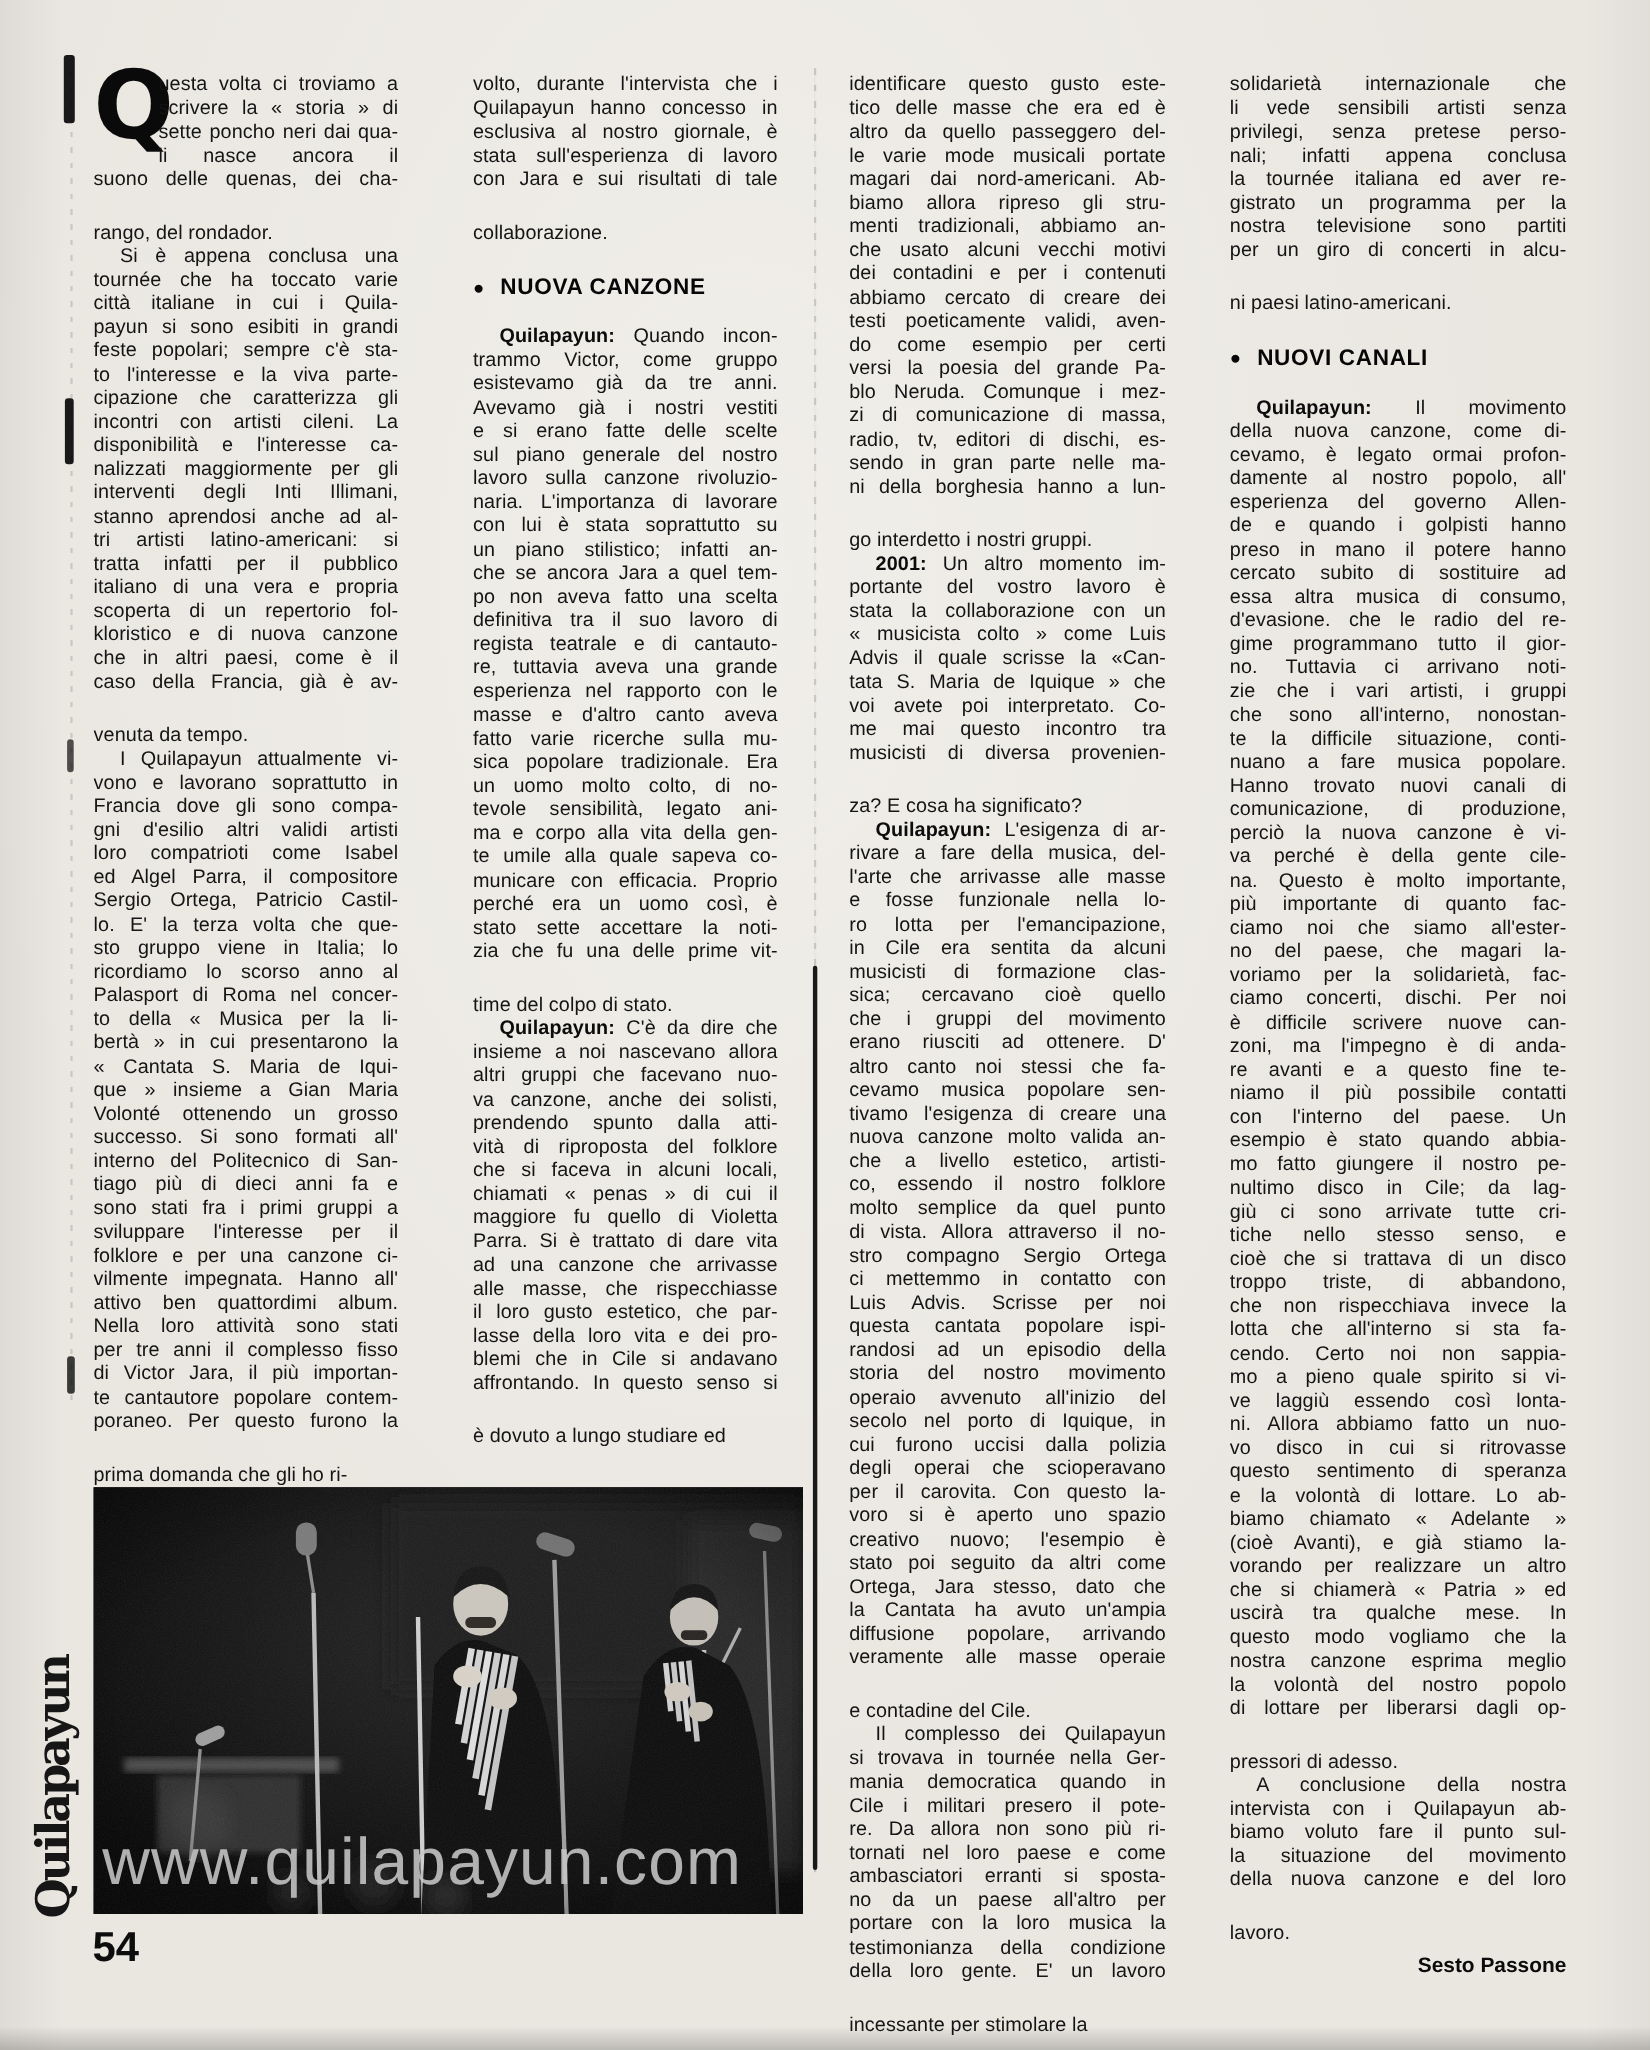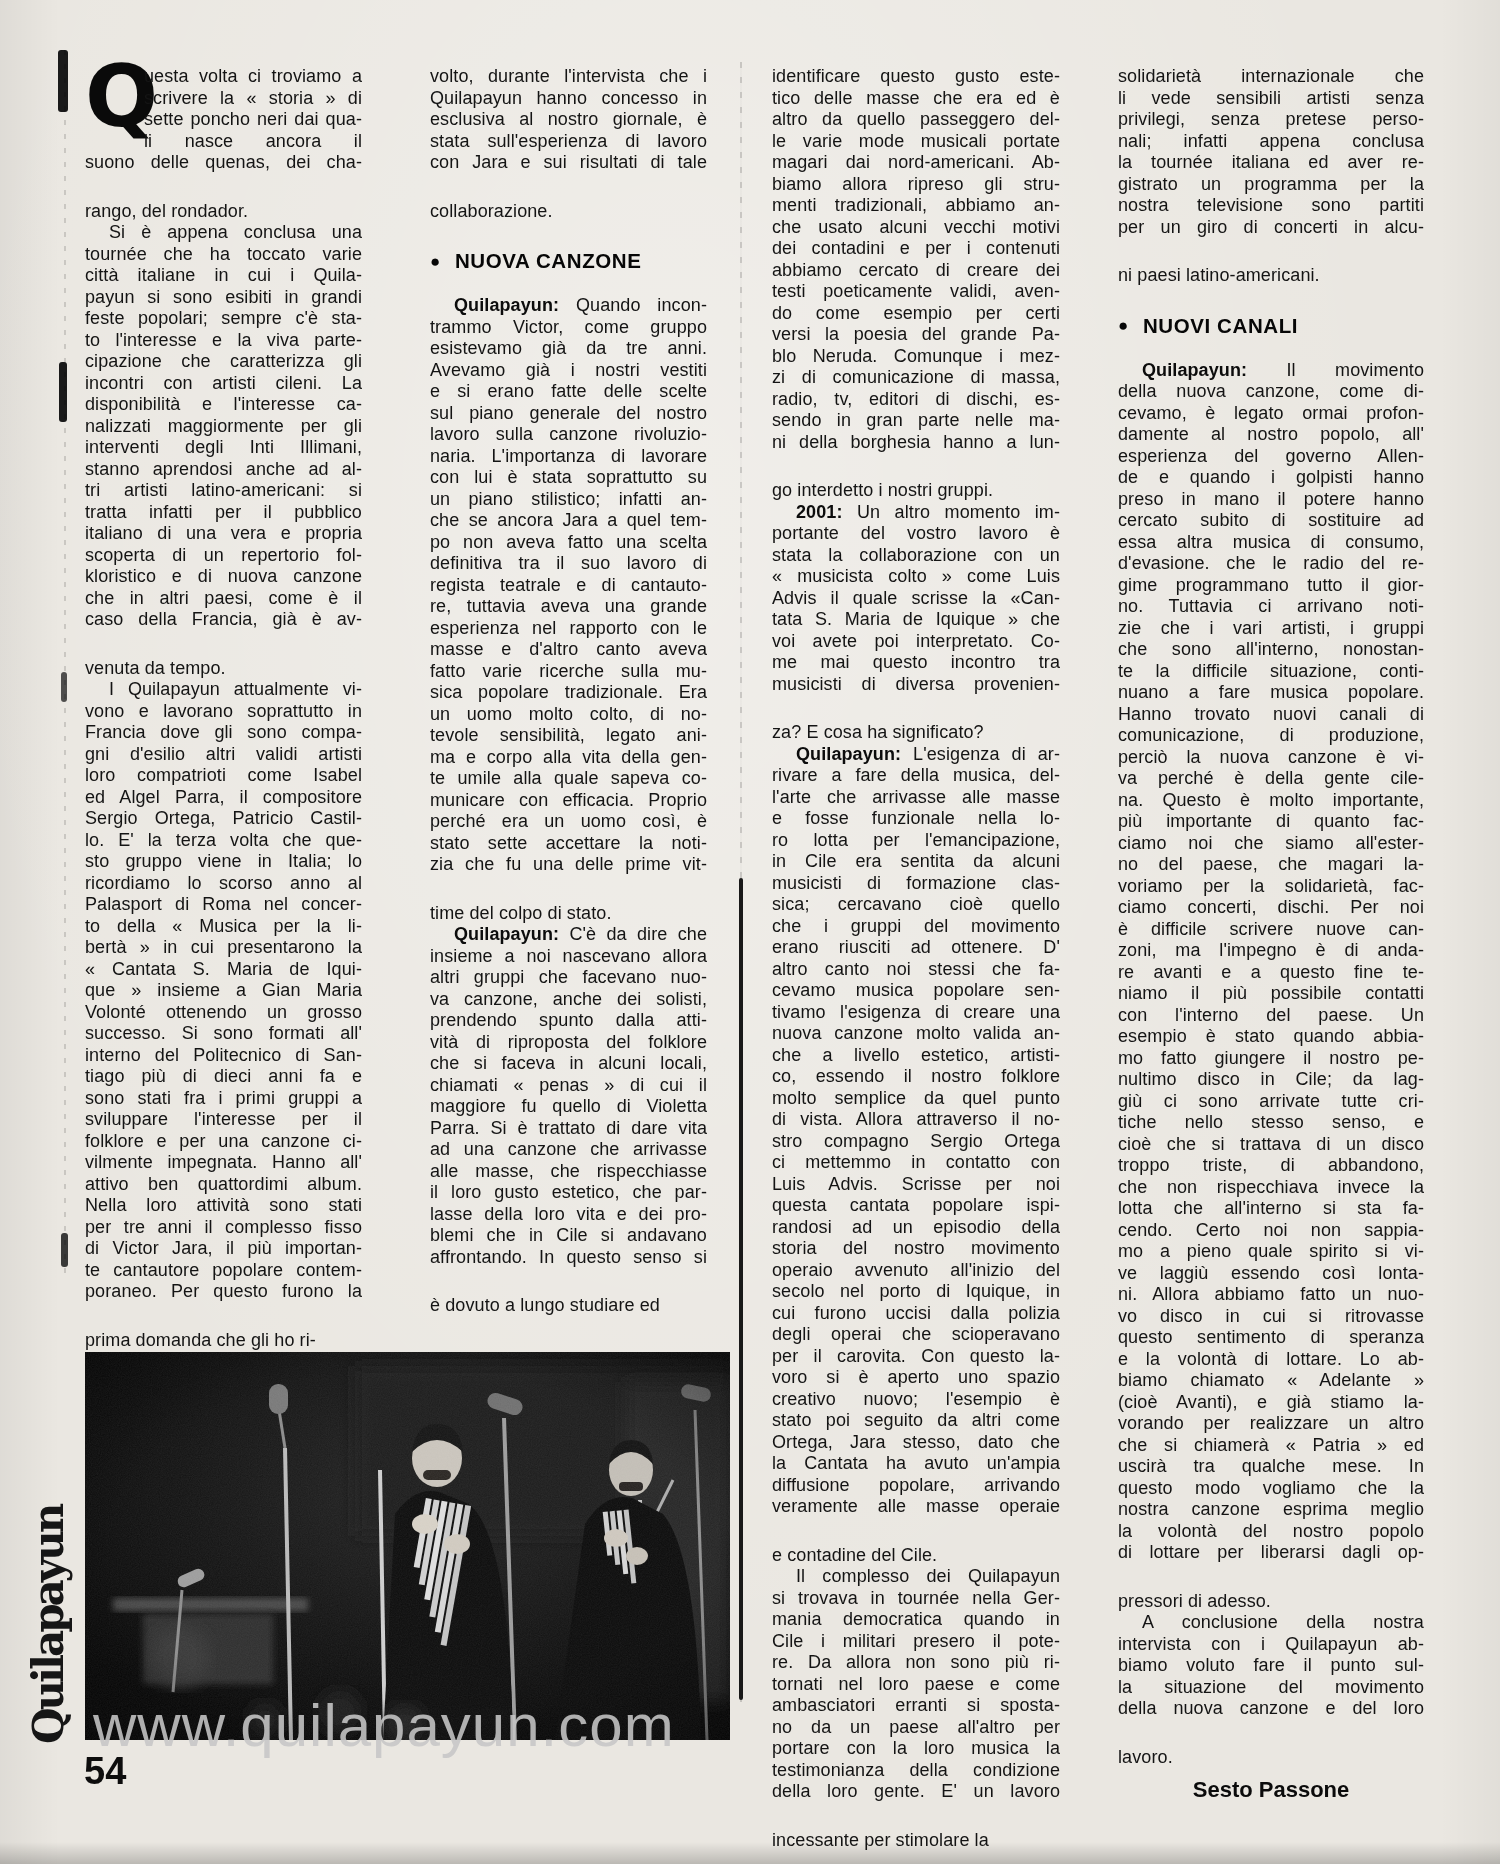--- a/index.html
+++ b/index.html
@@ -34,30 +34,30 @@
     float:left;width:55px;height:65px;margin-right:4px;
     font-family:"DejaVu Sans",sans-serif;font-weight:700;
     font-size:86px;line-height:60px;color:#0a0a0a;
   }
   .section-header{
     margin:26px 0 21px;display:flex;align-items:center;gap:14px;
     font-weight:700;font-size:20.5px;letter-spacing:.6px;color:#070707;
     height:26px;
   }
   .section-header .bullet{font-size:17px;line-height:1;}
-  .signature{margin-top:9px;font-weight:700;font-size:22px;text-align:center;color:#0b0b0b;}
+  .signature{margin-top:9px;font-weight:700;font-size:19px;text-align:right;color:#0b0b0b;}
   
   .photo{
     position:absolute;left:85px;top:1352px;width:645px;height:388px;
     background:#070707;overflow:hidden;
   }
   .watermark{
     position:absolute;left:93px;top:1663px;width:640px;
     font-size:60px;line-height:1;letter-spacing:1px;
-    color:#c7c7c7;opacity:.88;white-space:nowrap;pointer-events:none;margin-top:33px;
+    color:#c7c7c7;opacity:.88;white-space:nowrap;pointer-events:none;
   }
   
   .side-label{
     position:absolute;left:20px;top:1512px;height:232px;width:58px;
     writing-mode:vertical-rl;transform:rotate(180deg);
     font-family:"DejaVu Serif",serif;font-weight:700;
     font-size:42px;line-height:58px;letter-spacing:-3px;color:#161616;
   }
   .page-number{position:absolute;left:84px;top:1750px;font-size:38px;font-weight:700;color:#0d0d0d;}
   

